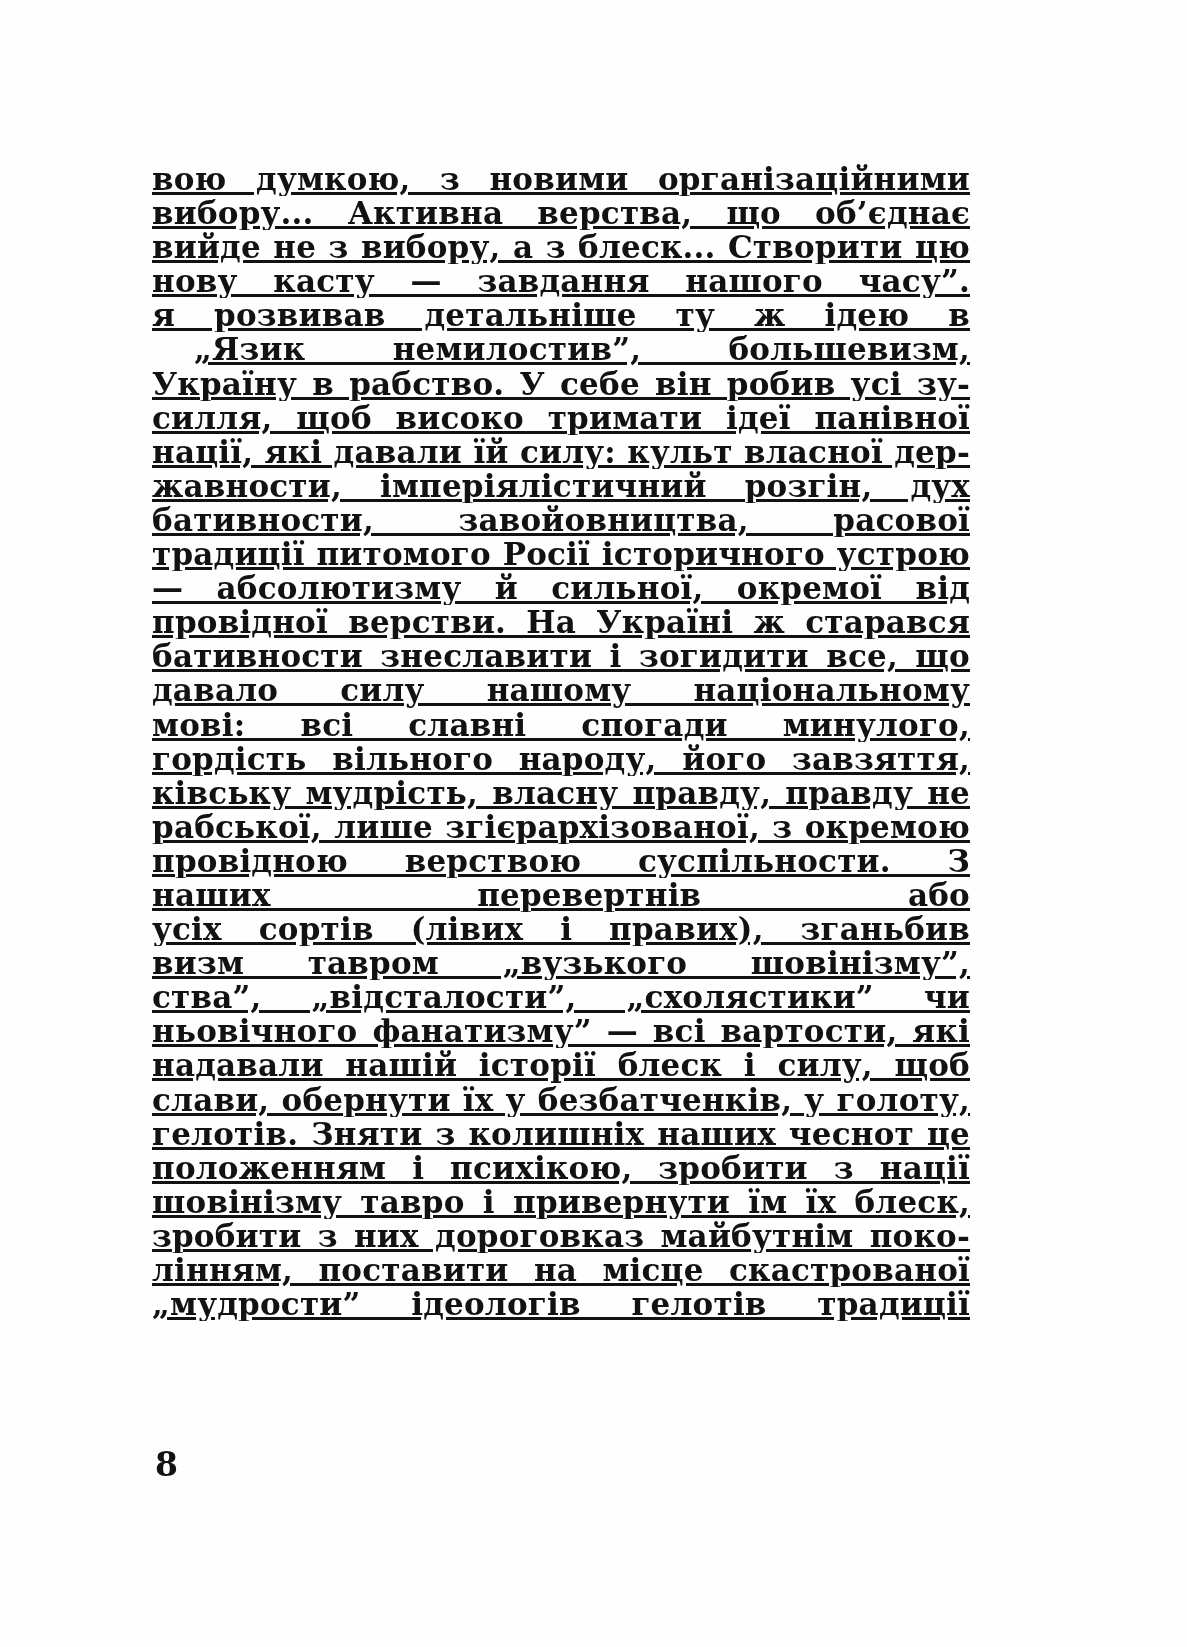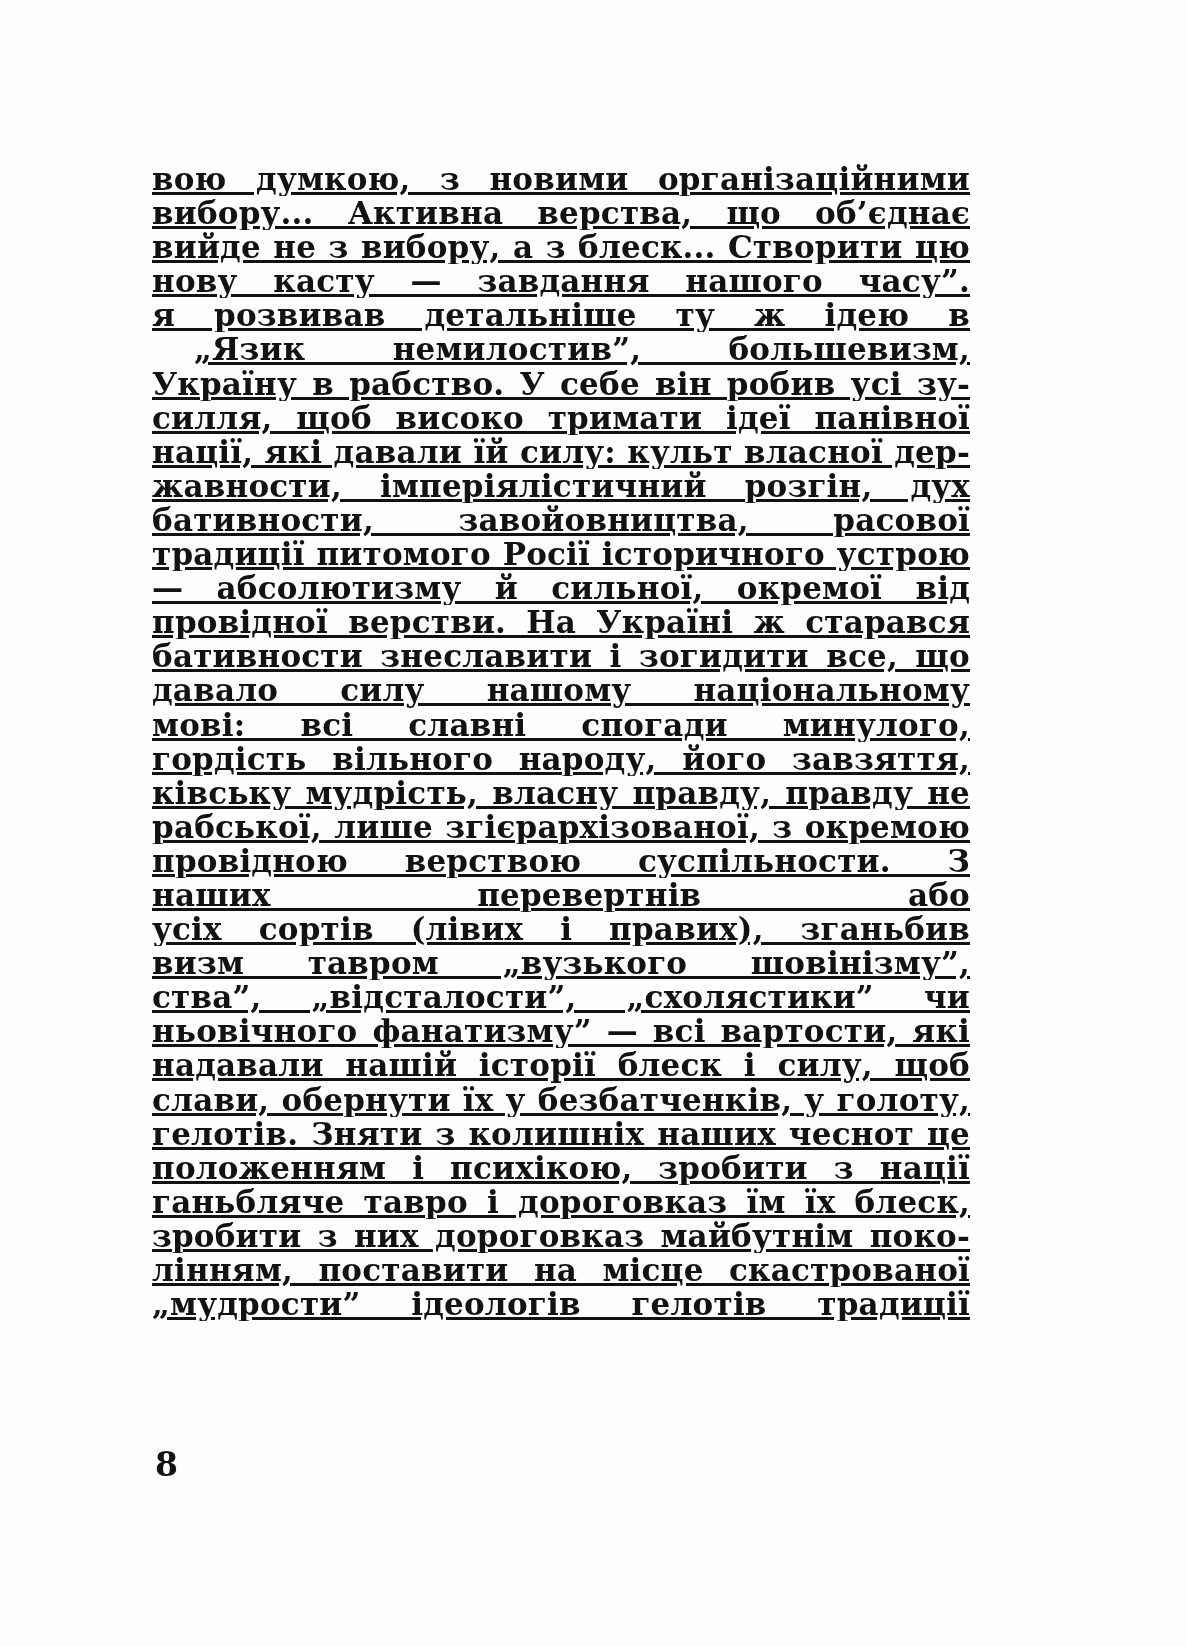--- a/index.html
+++ b/index.html
@@ -76,19 +76,19 @@
     <div class="line">провідною верствою суспільности. З допомогою</div>
     <div class="line">наших перевертнів або „інтернаціоналістів”</div>
     <div class="line">усіх сортів (лівих і правих), зганьбив больше-</div>
     <div class="line">визм тавром „вузького шовінізму”, „провінція-</div>
     <div class="line">ства”, „відсталости”, „схолястики” чи „серед-</div>
     <div class="line">ньовічного фанатизму” — всі вартости, які</div>
     <div class="line">надавали нашій історії блеск і силу, щоб</div>
     <div class="line">слави, обернути їх у безбатченків, у голоту,</div>
     <div class="line">гелотів. Зняти з колишніх наших чеснот це</div>
     <div class="line">положенням і психікою, зробити з нації плем’я</div>
-    <div class="line">ганьбляче тавро і дороговказ їм їх блеск,</div>
+    <div class="line">шовінізму тавро і привернути їм їх блеск,</div>
     <div class="line">зробити з них дороговказ майбутнім поко-</div>
     <div class="line">лінням, поставити на місце скастрованої</div>
     <div class="line">„мудрости” ідеологів гелотів традиції вільної</div>
   </div>
   <div class="page-number">8</div>
 </div>
 
 </body></html>

